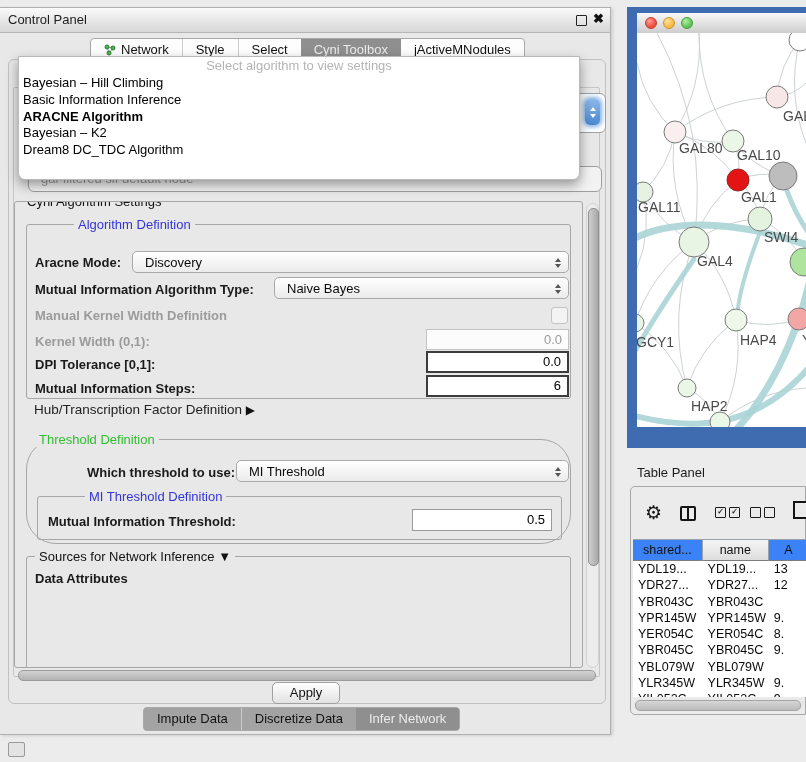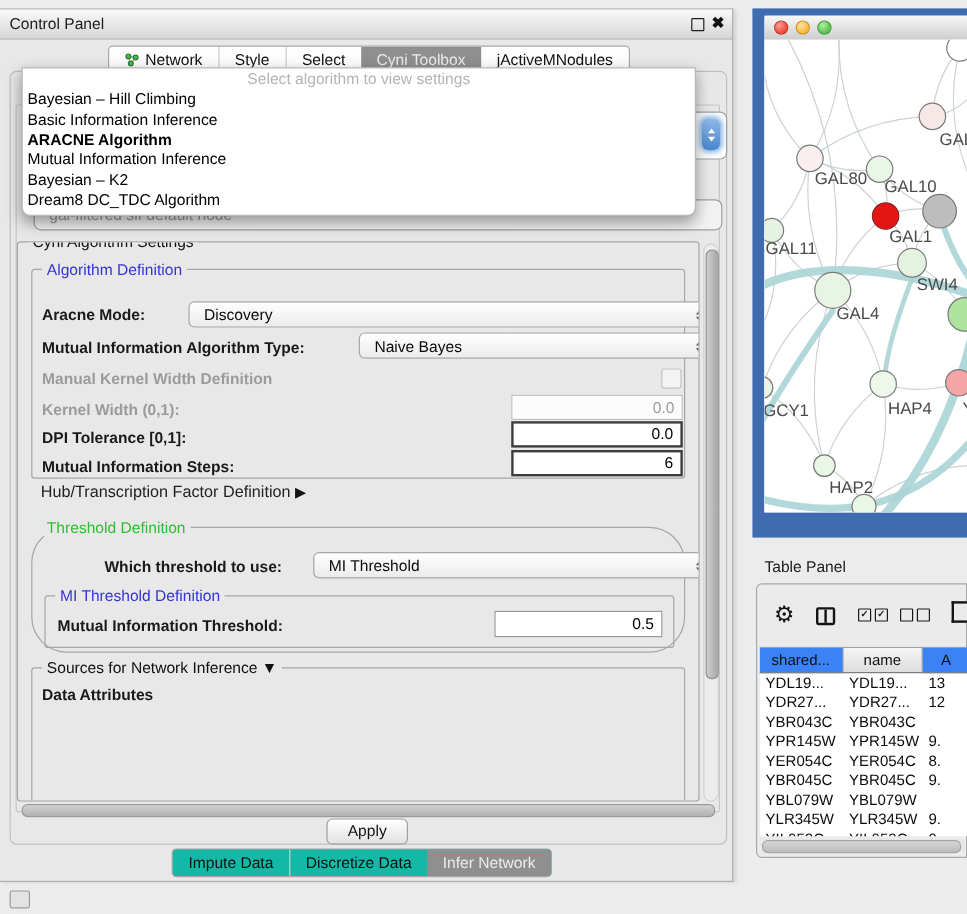--- a/index.html
+++ b/index.html
@@ -56,30 +56,30 @@
     background:#ffffff; border:1px solid #b9b9b9; border-radius:0 0 7px 7px;
     box-shadow:0 5px 12px rgba(0,0,0,.38); box-sizing:border-box;
   }
   #algo-placeholder { text-align:center; color:#b4b4b4; font-size:13px; line-height:18px; }
   .dd-item { font-size:13px; line-height:16.8px; padding-left:4px; color:#000; white-space:nowrap; }
   .dd-item.selected { font-weight:bold; }
 
   
   .groupbox { position:absolute; border:1px solid #a6a6a6; border-radius:3px; box-sizing:border-box; }
   .legend { position:absolute; top:-8px; left:8px; background:#e8e8e8; padding:0 4px; font-size:13px; color:#111; white-space:nowrap; }
-  .legend.blue  { color:#3434d6; }
+  .legend.blue  { color:#3434d6;margin-left:39px; }
   .legend.green { color:#2fbe2f; }
 
   .lbl { position:absolute; font-size:13px; font-weight:bold; color:#1a1a1a; white-space:nowrap; }
   .lbl.gray { color:#9b9b9b; }
   .plain { font-weight:normal; color:#222; }
 
   .combo { position:absolute; height:22px; border:1px solid #a9a9a9; border-radius:5px;
     background:linear-gradient(#ffffff,#ebebeb); font-size:13px; line-height:22px;
-    padding-left:12px; color:#0a0a0a; box-sizing:border-box;margin-left:25px; }
+    padding-left:12px; color:#0a0a0a; box-sizing:border-box; }
   .stepper { position:absolute; right:5px; top:4px; width:11px; height:14px;
     display:flex; flex-direction:column; align-items:center; justify-content:center; gap:2px; }
   .tri-up { width:0;height:0;border-left:3.5px solid transparent;border-right:3.5px solid transparent;border-bottom:4px solid #555; }
   .tri-dn { width:0;height:0;border-left:3.5px solid transparent;border-right:3.5px solid transparent;border-top:4px solid #555; }
 
   .field { position:absolute; background:#fff; border:1px solid #999; font-size:13px;
     text-align:right; padding:0 6px; line-height:19px; box-sizing:border-box; color:#000; }
   .field.strong { border:2px solid #3c3c3c; line-height:18px; }
   .field.disabled { color:#9a9a9a; border:1px solid #c2c2c2; background:#fcfcfc; }
 
@@ -94,21 +94,21 @@
     background:linear-gradient(90deg,#cecece,#a8a8a8); border:1px solid #909090; border-radius:5px; }
   #h-scrollbar { position:absolute; left:16px; top:661px; width:582px; height:12px; }
   #h-thumb { position:absolute; left:2px; top:1px; width:576px; height:9px;
     background:linear-gradient(#d2d2d2,#b2b2b2); border:1px solid #9b9b9b; border-radius:5px; }
 
   #apply-btn { position:absolute; left:272px; top:674px; width:66px; height:20px;
     background:linear-gradient(#ffffff,#e2e2e2); border:1px solid #a0a0a0; border-radius:5px;
     font-size:13px; text-align:center; line-height:19px; color:#111; }
 
   #bottom-tabbar { position:absolute; left:143px; top:699px; height:22px;
-    background:#14b8a6; border:1px solid #a8a8a8; border-radius:4px;
+    background:#a3a3a3; border:1px solid #a8a8a8; border-radius:4px;
     display:flex; align-items:flex-start; overflow:hidden; }
 
   
   #net-frame { position:absolute; left:627px; top:7px; width:179px; height:441px; background:#3f6cb0; }
   #net-window { position:absolute; left:10px; top:6px; width:169px; height:414px; background:#fff; }
   #net-titlebar { position:absolute; left:0; top:0; width:100%; height:20px;
     background:linear-gradient(#f8f8f8,#cdcdcd); border-bottom:1px solid #9a9a9a; border-radius:4px 0 0 0; }
   .traffic { position:absolute; top:4px; width:12px; height:12px; border-radius:50%; box-sizing:border-box; }
   #tl-red    { left:8px;  background:radial-gradient(circle at 35% 30%, #ff9d94, #ee4b40 65%); border:1px solid #c23a31; }
   #tl-yellow { left:26px; background:radial-gradient(circle at 35% 30%, #ffe2a0, #f5b943 65%); border:1px solid #cf9325; }
@@ -191,21 +191,20 @@
         <div class="wtri-dn"></div>
     </div>
   </div>
 
   <div id="algo-popup">
     <div id="algo-placeholder">Select algorithm to view settings</div>
     <div id="dd-list">
         <div class="dd-item">Bayesian – Hill Climbing</div>
         <div class="dd-item">Basic Information Inference</div>
         <div class="dd-item selected">ARACNE Algorithm</div>
-        <div class="dd-item">Mutual Information Inference</div>
         <div class="dd-item">Bayesian – K2</div>
         <div class="dd-item">Dream8 DC_TDC Algorithm</div>
       </div>
   </div>
 
   <div class="groupbox" style="left:14px; top:193px; width:569px; height:467px; overflow:hidden;">
     <span class="legend">Cyni Algorithm Settings</span>
 
     <div class="groupbox" style="left:11px; top:22px; width:545px; height:175px;">
       <span class="legend blue">Algorithm Definition</span>

